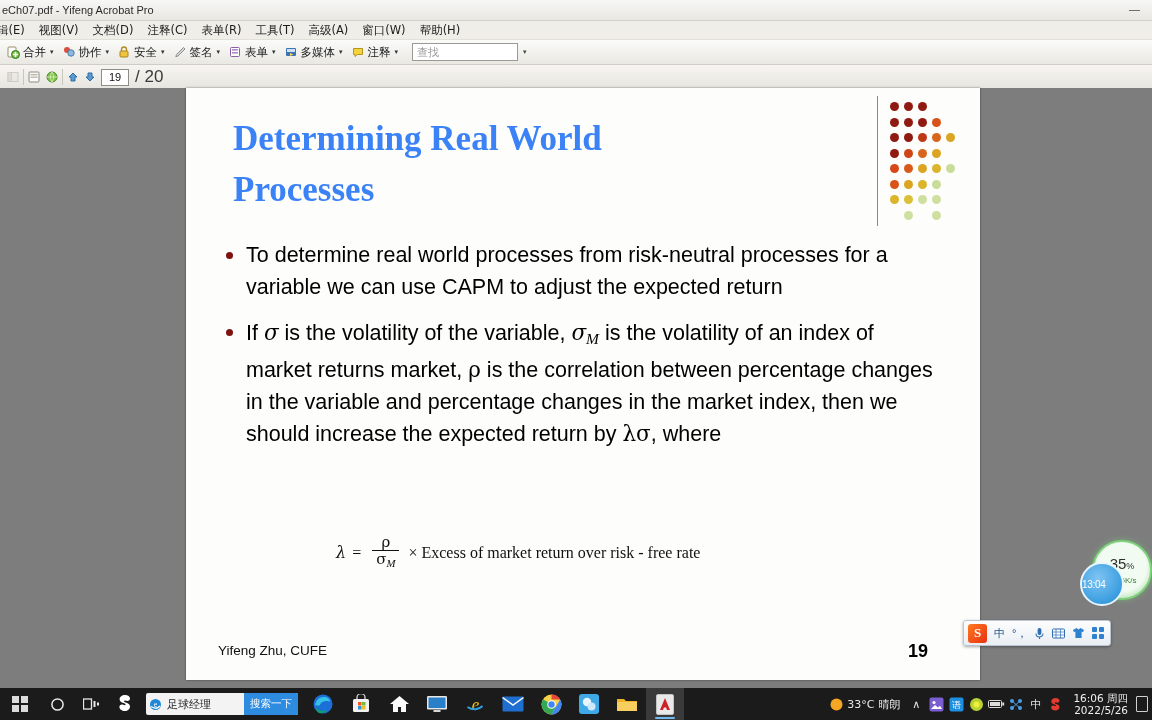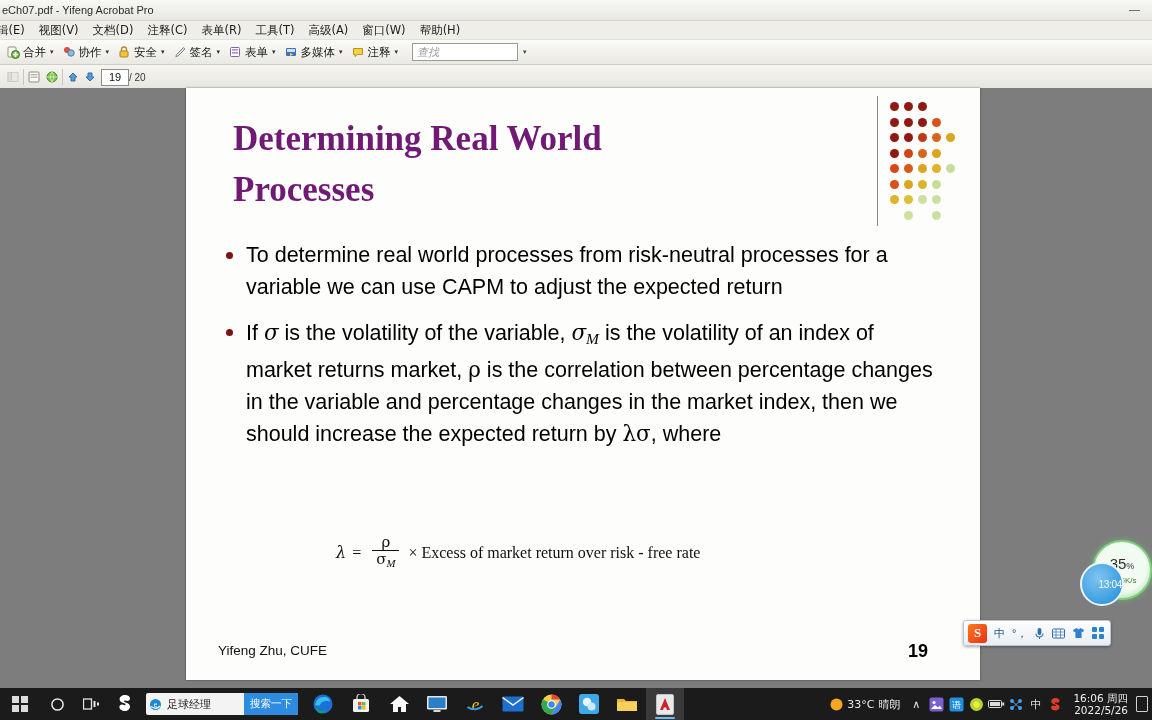--- a/index.html
+++ b/index.html
@@ -42,50 +42,50 @@
     border-bottom:1px solid #cfcdc6;display:flex;align-items:center;gap:0px;
     padding-left:2px;
   }
   .tb-btn{display:flex;align-items:center;gap:3px;padding:1px 4px;white-space:nowrap;}
   .tb-btn .lbl{font-size:11.5px;color:#1b1b1b;font-family:"DejaVu Sans","Liberation Sans",sans-serif;}
   .tb-btn .caret{font-size:7px;color:#333;margin-left:1px;}
   .ico{width:14px;height:14px;position:relative;display:inline-block;flex:0 0 auto;}
   .sep{width:1px;height:16px;background:#c8c6bf;margin:0 3px;}
   .find-box{
     margin-left:10px;width:104px;height:16px;background:#fff;
-    border:1px solid #9c9a94;display:flex;align-items:center;font-style:italic;
+    border:1px solid #9c9a94;display:flex;align-items:center;
   }
   .find-box .ph{font-size:11px;color:#9a9a9a;padding-left:4px;
     font-family:"DejaVu Sans","Liberation Sans",sans-serif;}
   .find-caret{font-size:7px;color:#444;margin-left:5px;}
   
   .pagebar{
     height:24px;background:linear-gradient(to bottom,#f6f5f1,#e6e5df);
     border-bottom:1px solid #c9c7c0;display:flex;align-items:center;padding-left:2px;
   }
   .pagebar .numbox{
     width:26px;height:15px;background:#fff;border:1px solid #8e8c86;
     font-size:11px;color:#111;display:flex;align-items:center;justify-content:center;
     margin-left:4px;
   }
-  .pagebar .oftotal{font-size:10px;color:#3a3a3a;}
+  .pagebar .oftotal{font-size:17px;color:#3a3a3a;margin-left:6px;}
   
   .docarea{
     position:absolute;left:0;top:88px;width:1152px;height:600px;background:#7d7d7d;
   }
   .page{
     position:absolute;left:186px;top:0px;width:794px;height:592px;background:#fdfdfb;
     box-shadow:0 0 2px rgba(0,0,0,.5);
   }
   
   .slide{position:relative;width:100%;height:100%;}
   .slide-title{
     position:absolute;left:47px;top:26px;width:470px;
     font-family:"Liberation Serif","DejaVu Serif",serif;
-    font-weight:bold;font-size:35px;line-height:1.45;color:#701a75;
+    font-weight:bold;font-size:35px;line-height:1.45;color:#3b82f6;
   }
   .dots-deco{position:absolute;left:690px;top:8px;width:100px;height:130px;}
   .vrule{position:absolute;left:691px;top:8px;width:1px;height:130px;background:#8a8a8a;}
   .dot{position:absolute;width:9px;height:9px;border-radius:50%;}
   .bullets{position:absolute;left:40px;top:152px;width:714px;}
   .bullet{display:flex;margin-bottom:14px;}
   .bdot{
     flex:0 0 auto;width:7px;height:7px;border-radius:50%;background:#7e1210;
     margin-top:12px;margin-right:13px;
   }
@@ -122,21 +122,21 @@
     border:2px solid #7ed37c;box-shadow:0 0 6px rgba(120,220,120,.5);
     display:flex;flex-direction:column;align-items:center;justify-content:center;
   }
   .widget-net .pct{font-size:15px;color:#2e2e2e;font-weight:400;line-height:15px;}
   .widget-net .pct small{font-size:9px;}
   .widget-net .spd{font-size:8px;color:#3b7a3b;margin-top:2px;}
   .widget-clock{
     position:absolute;left:1080px;top:562px;width:40px;height:40px;border-radius:50%;
     background:radial-gradient(circle at 40% 35%,#7fc4f2,#3b9ee0 70%,#2b84c4 100%);
     border:2px solid #eaf6ff;
-    display:flex;align-items:center;justify-content:flex-end;
+    display:flex;align-items:center;justify-content:flex-start;
   }
   .widget-clock .t{font-size:10px;color:#ffffff;letter-spacing:-.3px;}
   
   .ime-bar{
     position:absolute;left:963px;top:620px;height:24px;
     background:linear-gradient(to bottom,#fdfdfd,#e9eef4);
     border:1px solid #b9c6d4;border-radius:3px;
     display:flex;align-items:center;gap:7px;padding:0 6px 0 4px;
     box-shadow:0 1px 3px rgba(0,0,0,.35);
   }

